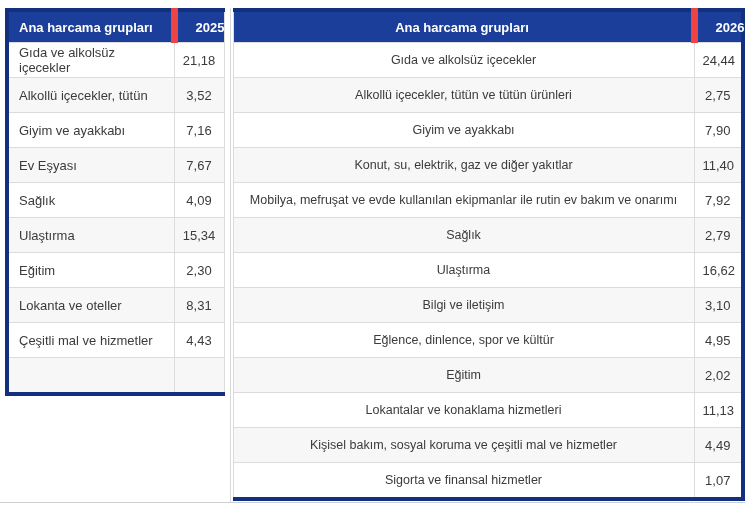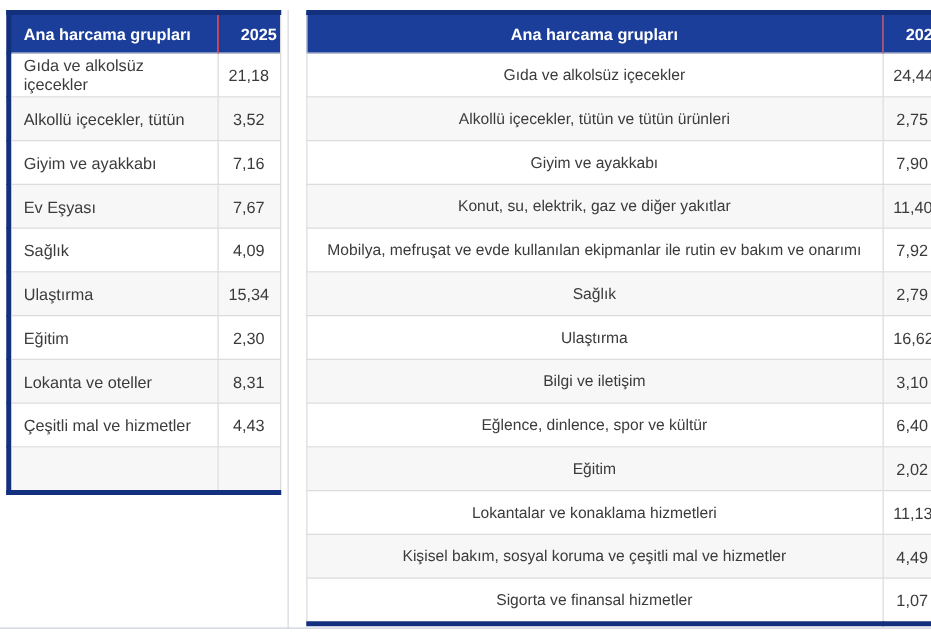--- a/index.html
+++ b/index.html
@@ -13,41 +13,41 @@
     height: 506px;
     overflow: hidden;
     position: relative;
   }
   .tables-wrap {
     position: absolute;
     top: 8px;
     left: 5px;
     width: 735px;
     display: flex;
-    gap: 20px;
+    gap: 8px;
     align-items: flex-start;
   }
   table {
     border-collapse: collapse;
     table-layout: fixed;
     border: 4px solid var(--table-border, #12307e);
   }
   .t-left  { width: 217px; border-right: 1px solid var(--cell-border, #dcdcdc); }
   .t-right { width: 510px; border-left: 1px solid var(--cell-border, #dcdcdc); }
   th {
     background: var(--header-bg, #1c3e9b);
     color: var(--header-text, #ffffff);
     font-size: 13px;
     font-weight: 700;
     height: 30px;
     padding: 0 6px;
     text-align: center;
   }
   .t-left th.name-h { text-align: left; padding-left: 10px; }
-  th.year-h { border-left: 1px solid #ef4444; padding-left: 18px; }
+  th.year-h { border-left: 7px solid #ef4444; padding-left: 18px; }
   td {
     border: 1px solid var(--cell-border, #dcdcdc);
     height: 34px;
     font-size: 13px;
     color: var(--body-text, #3b3b3b);
     padding: 0 8px;
     text-align: center;
     overflow: hidden;
     margin-top: 32px;
   }
@@ -174,21 +174,21 @@
         <tr>
           <td class="name">Ulaştırma</td>
           <td class="value">16,62</td>
         </tr>
         <tr>
           <td class="name">Bilgi ve iletişim</td>
           <td class="value">3,10</td>
         </tr>
         <tr>
           <td class="name">Eğlence, dinlence, spor ve kültür</td>
-          <td class="value">6,40</td>
+          <td class="value">4,95</td>
         </tr>
         <tr>
           <td class="name">Eğitim</td>
           <td class="value">2,02</td>
         </tr>
         <tr>
           <td class="name">Lokantalar ve konaklama hizmetleri</td>
           <td class="value">11,13</td>
         </tr>
         <tr>

